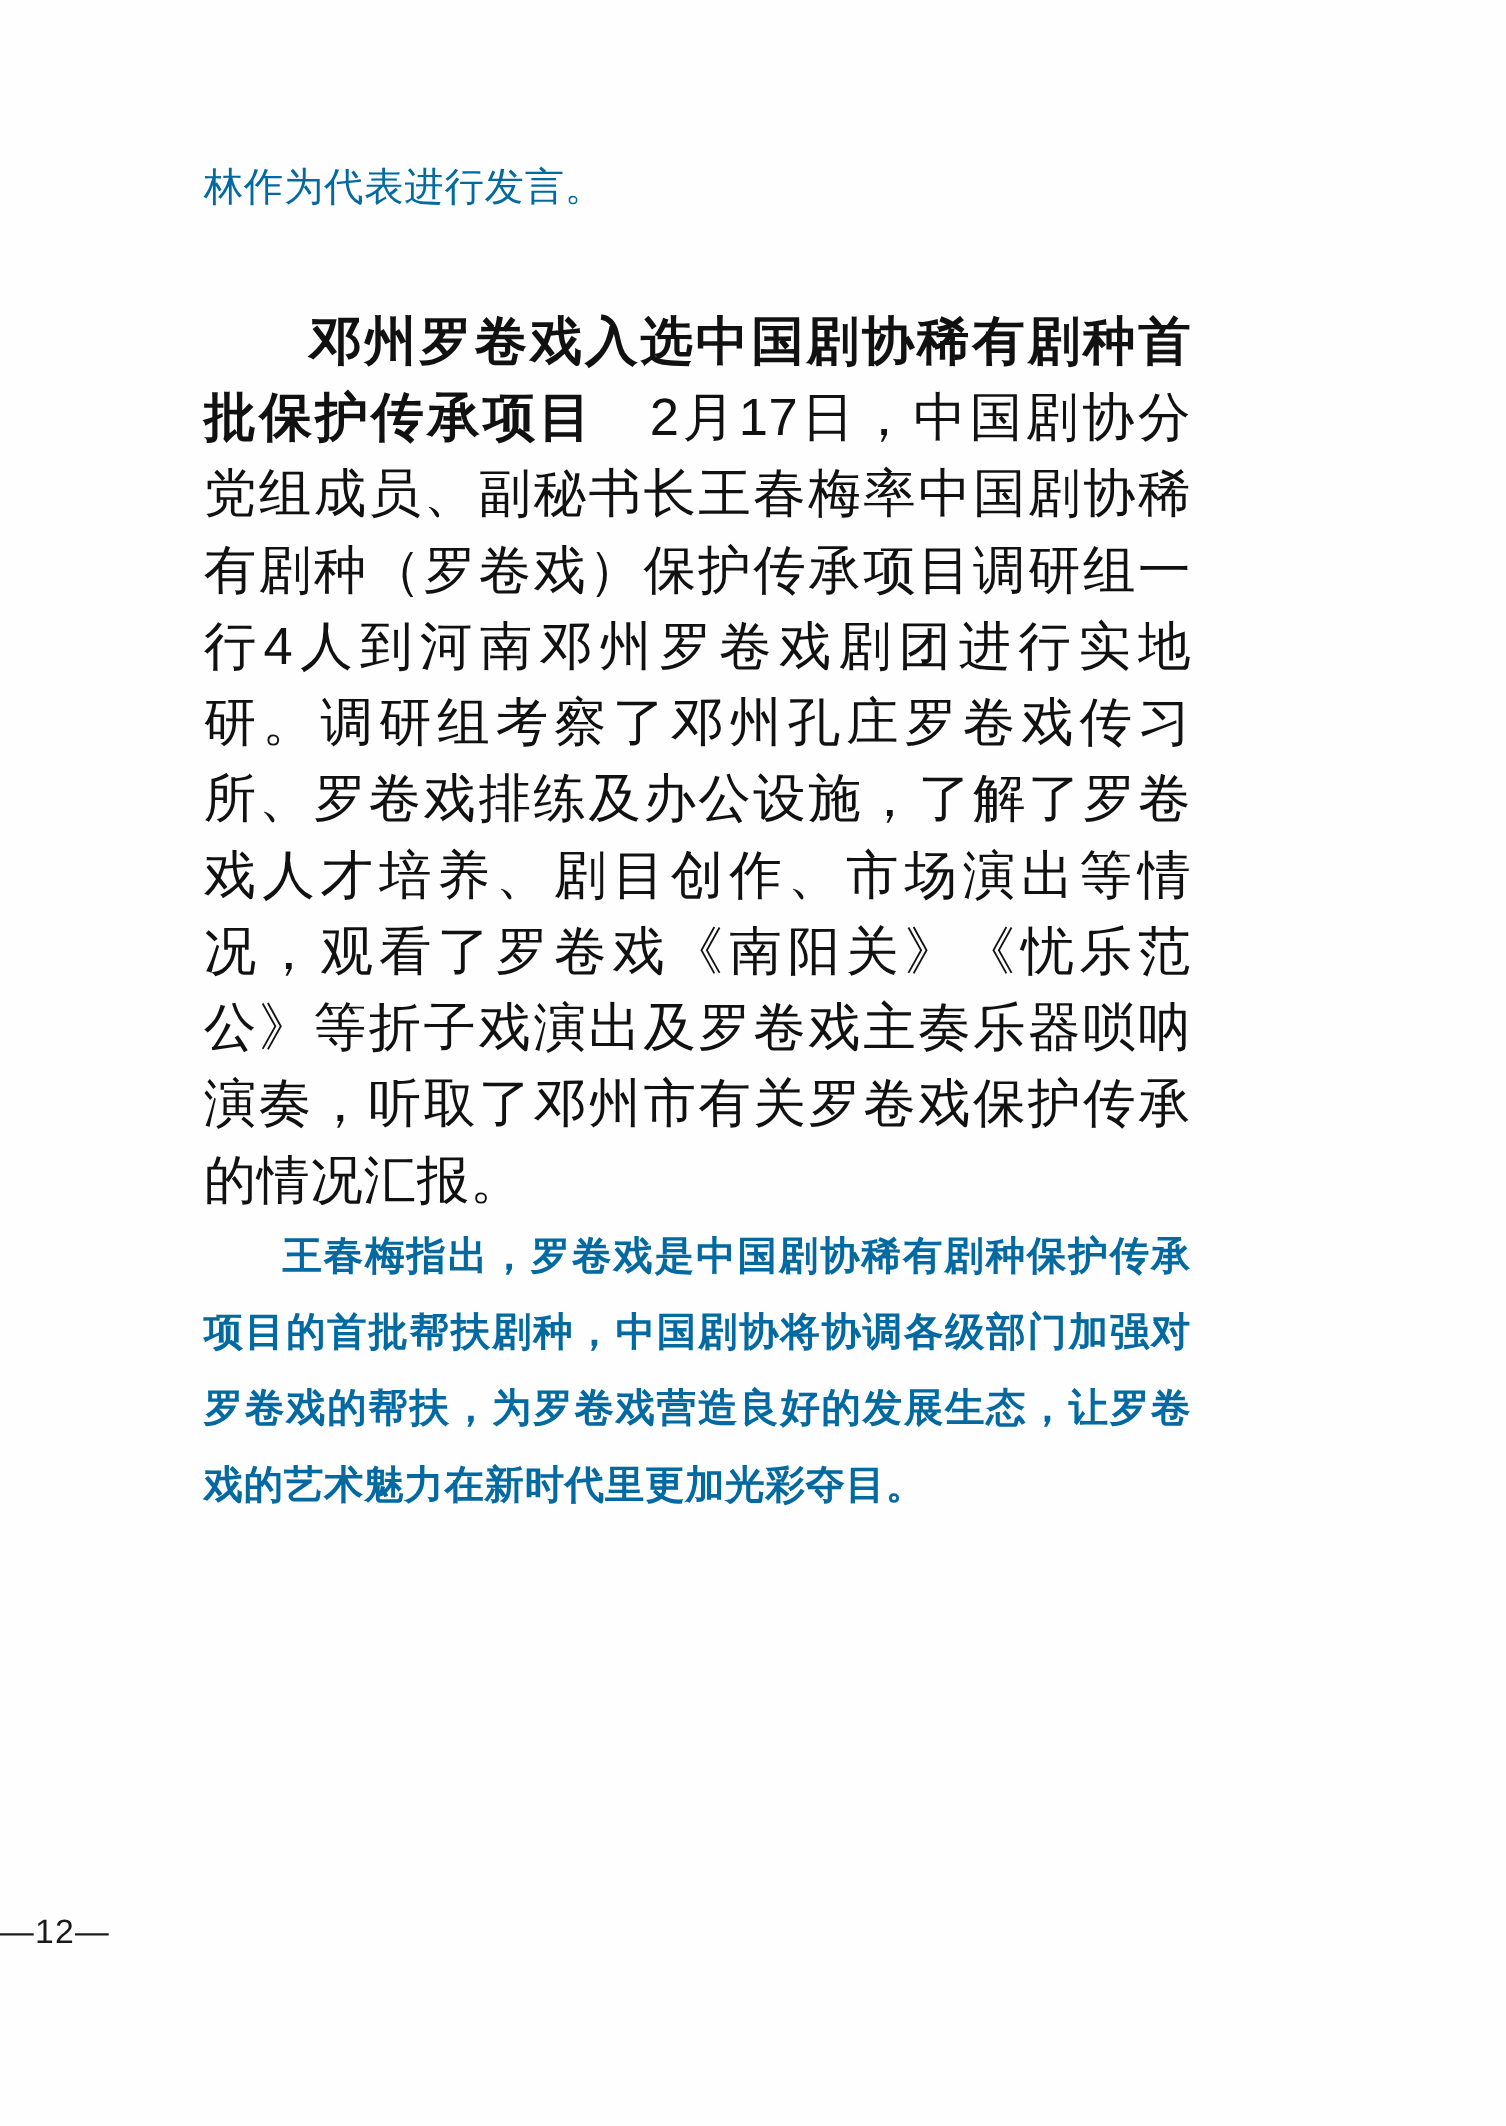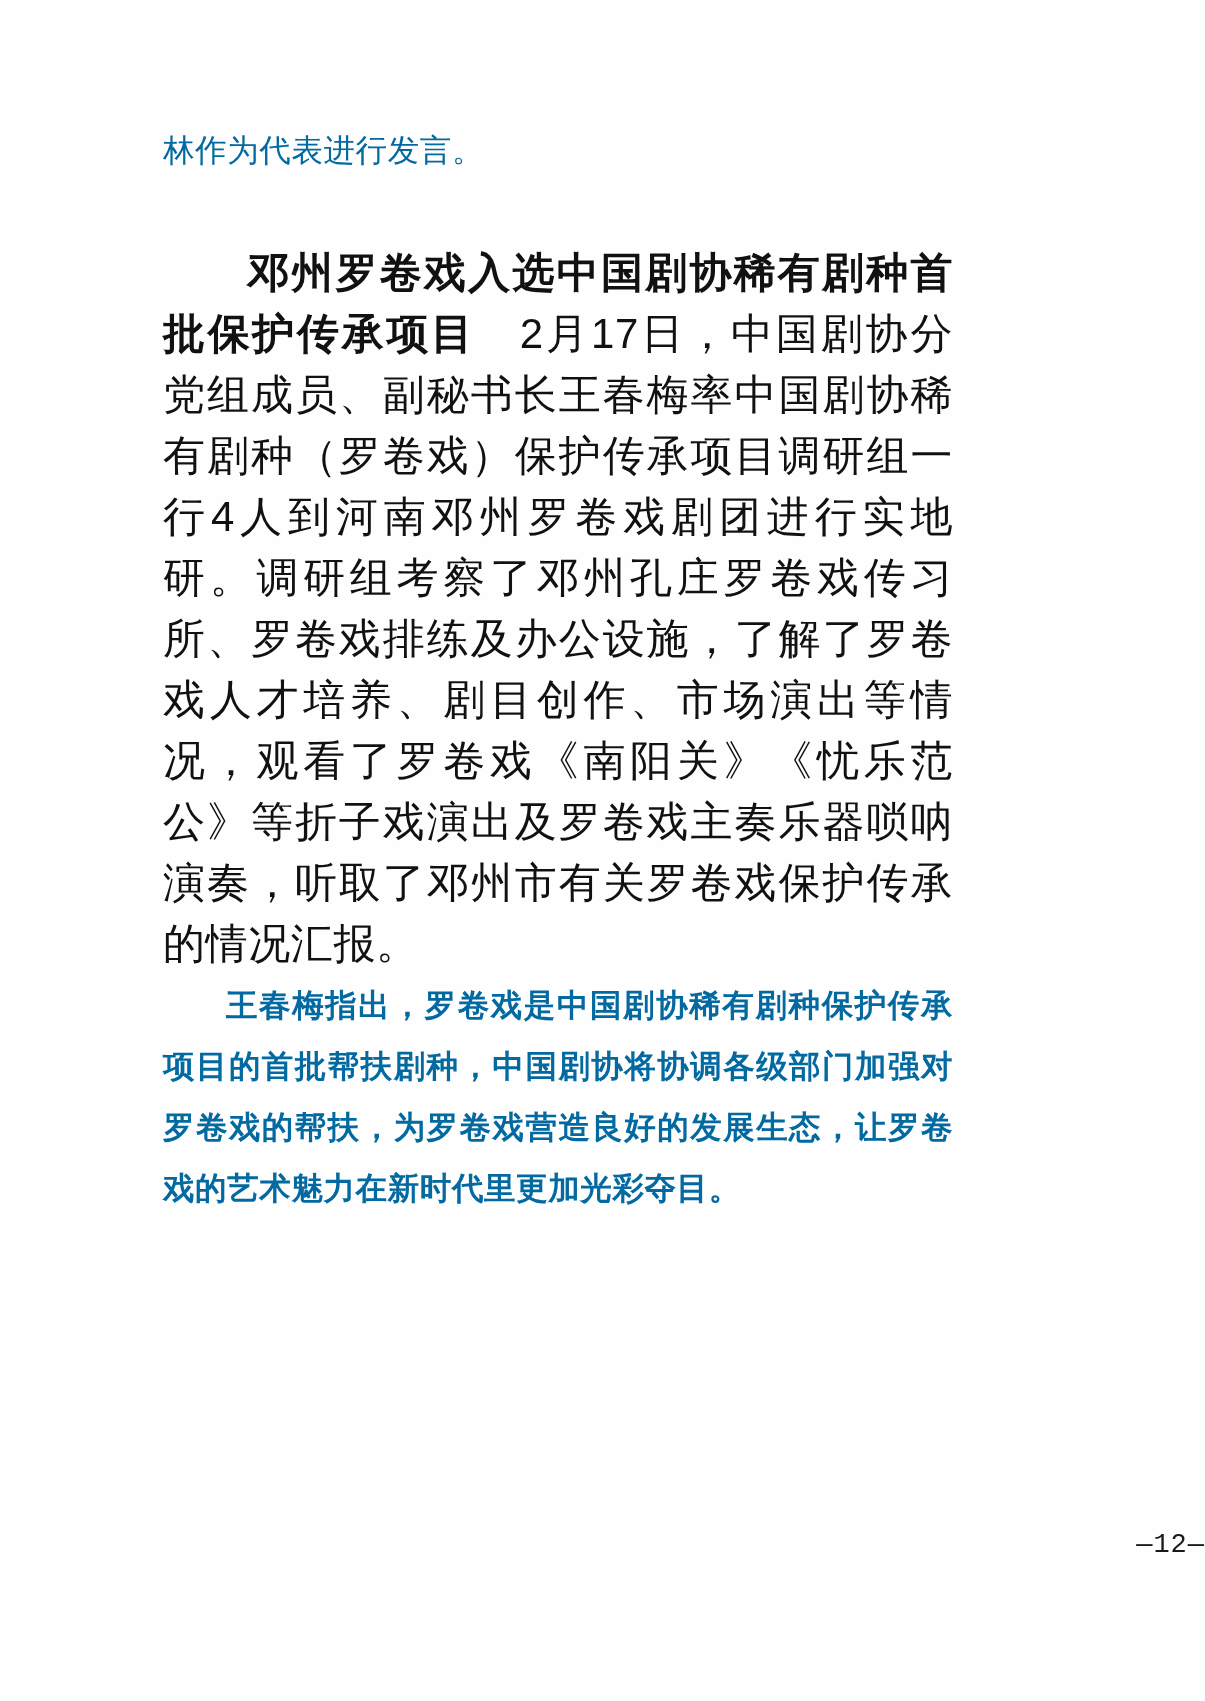--- a/index.html
+++ b/index.html
@@ -61,22 +61,22 @@
   }
   .headline-sep {
     display: inline-block;
     width: 1.05em;
   }
   .page-number {
     position: absolute;
     left: 0;
     right: 0;
     top: 1530px;
-    text-align: right;
-    font-family: Liberation Mono, monospace;
+    text-align: left;
+    font-family: Liberation Sans, sans-serif;
     font-size: 27px;
     color: #191919;
     letter-spacing: 1px;
   }
 </style>
 </head>
 <body>
 
 <div class="page">
 

